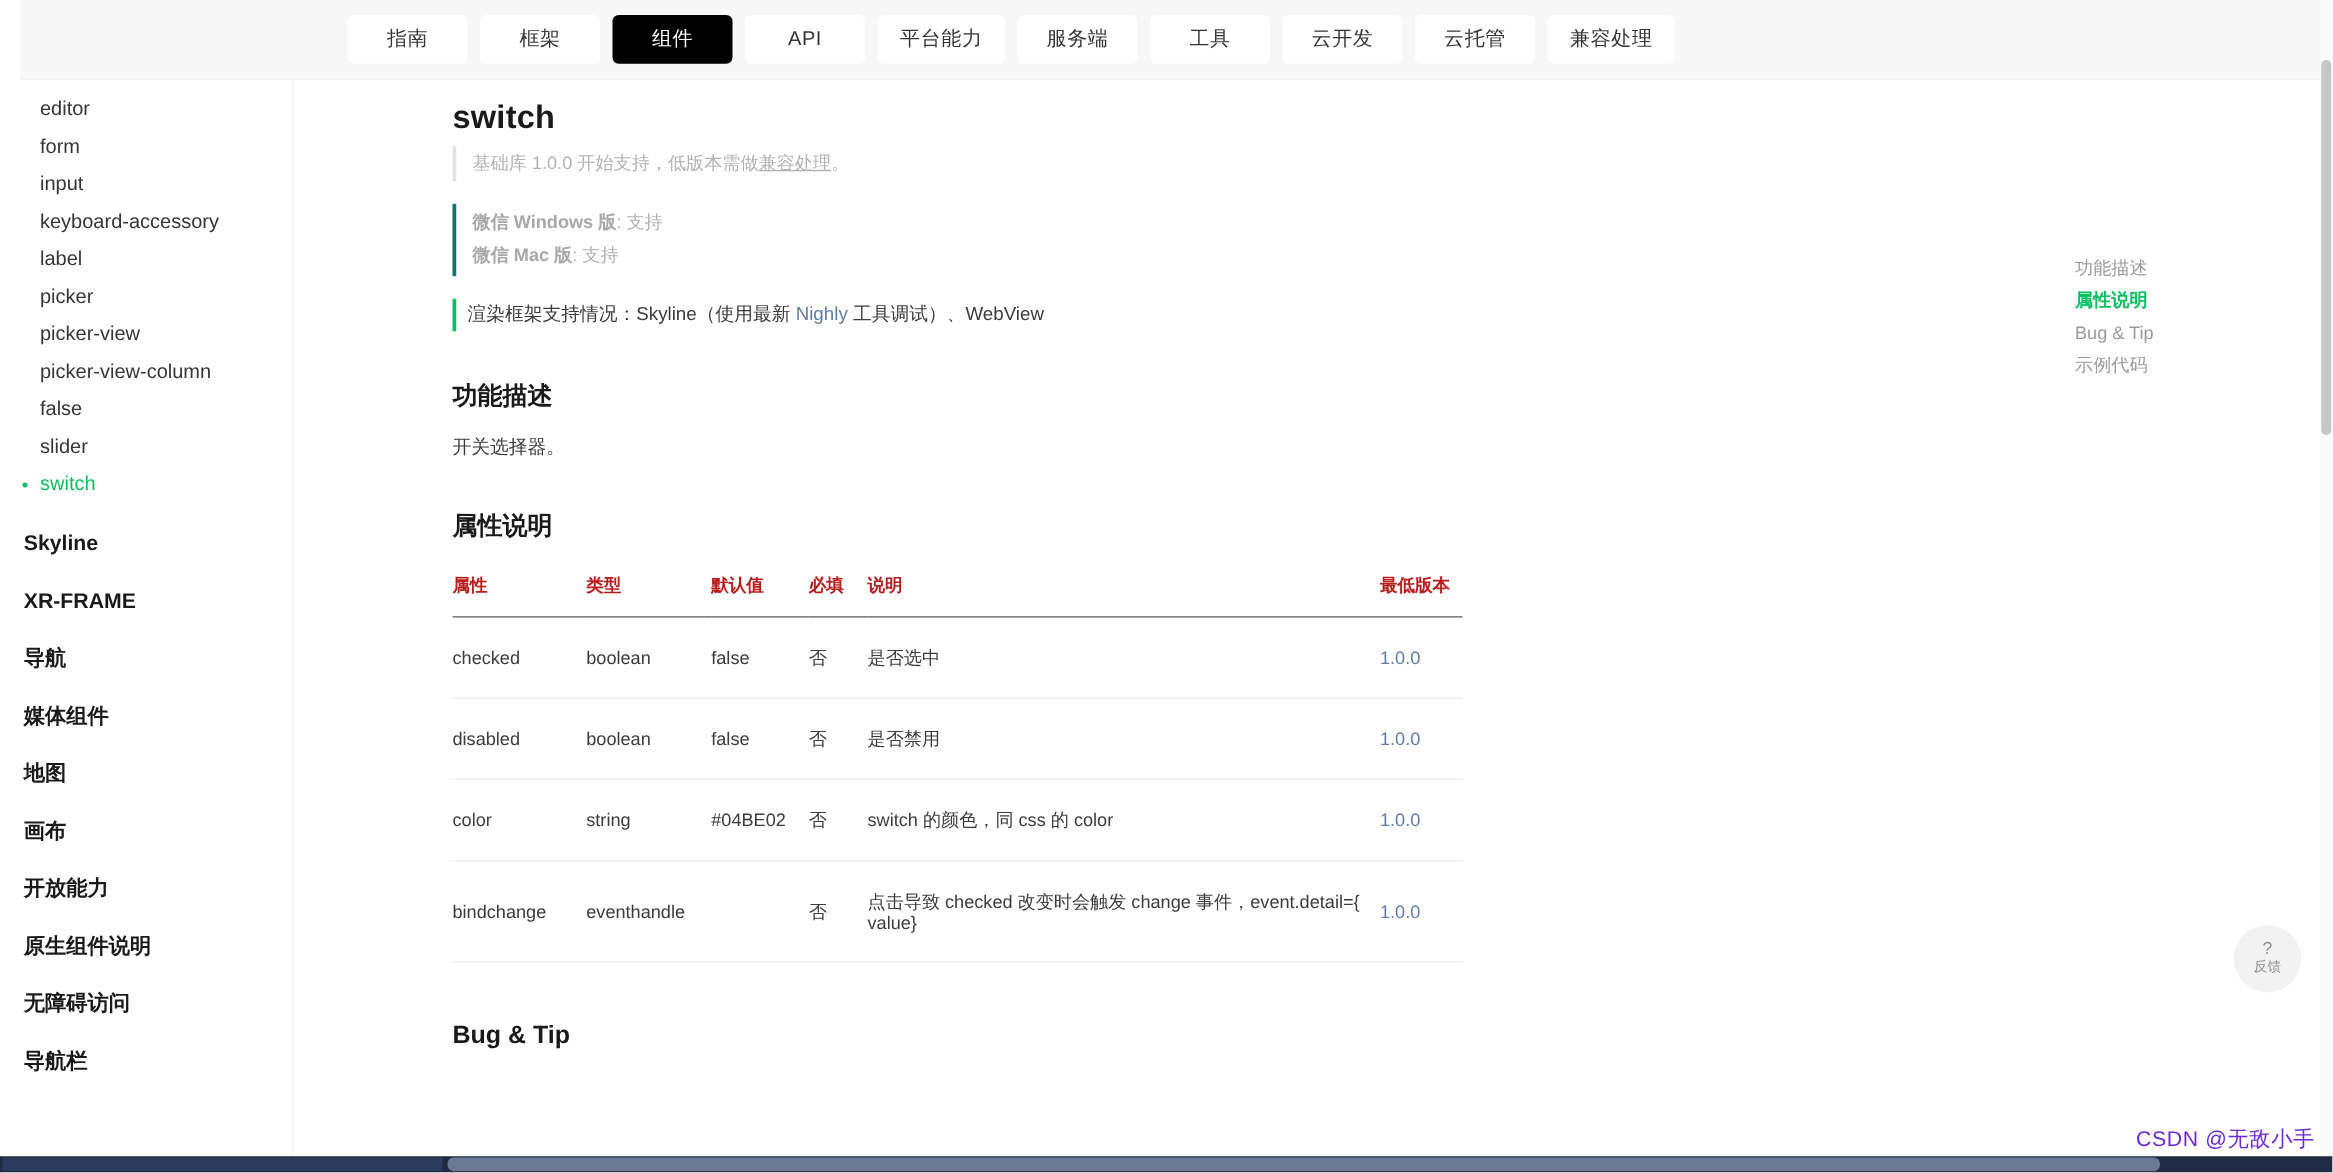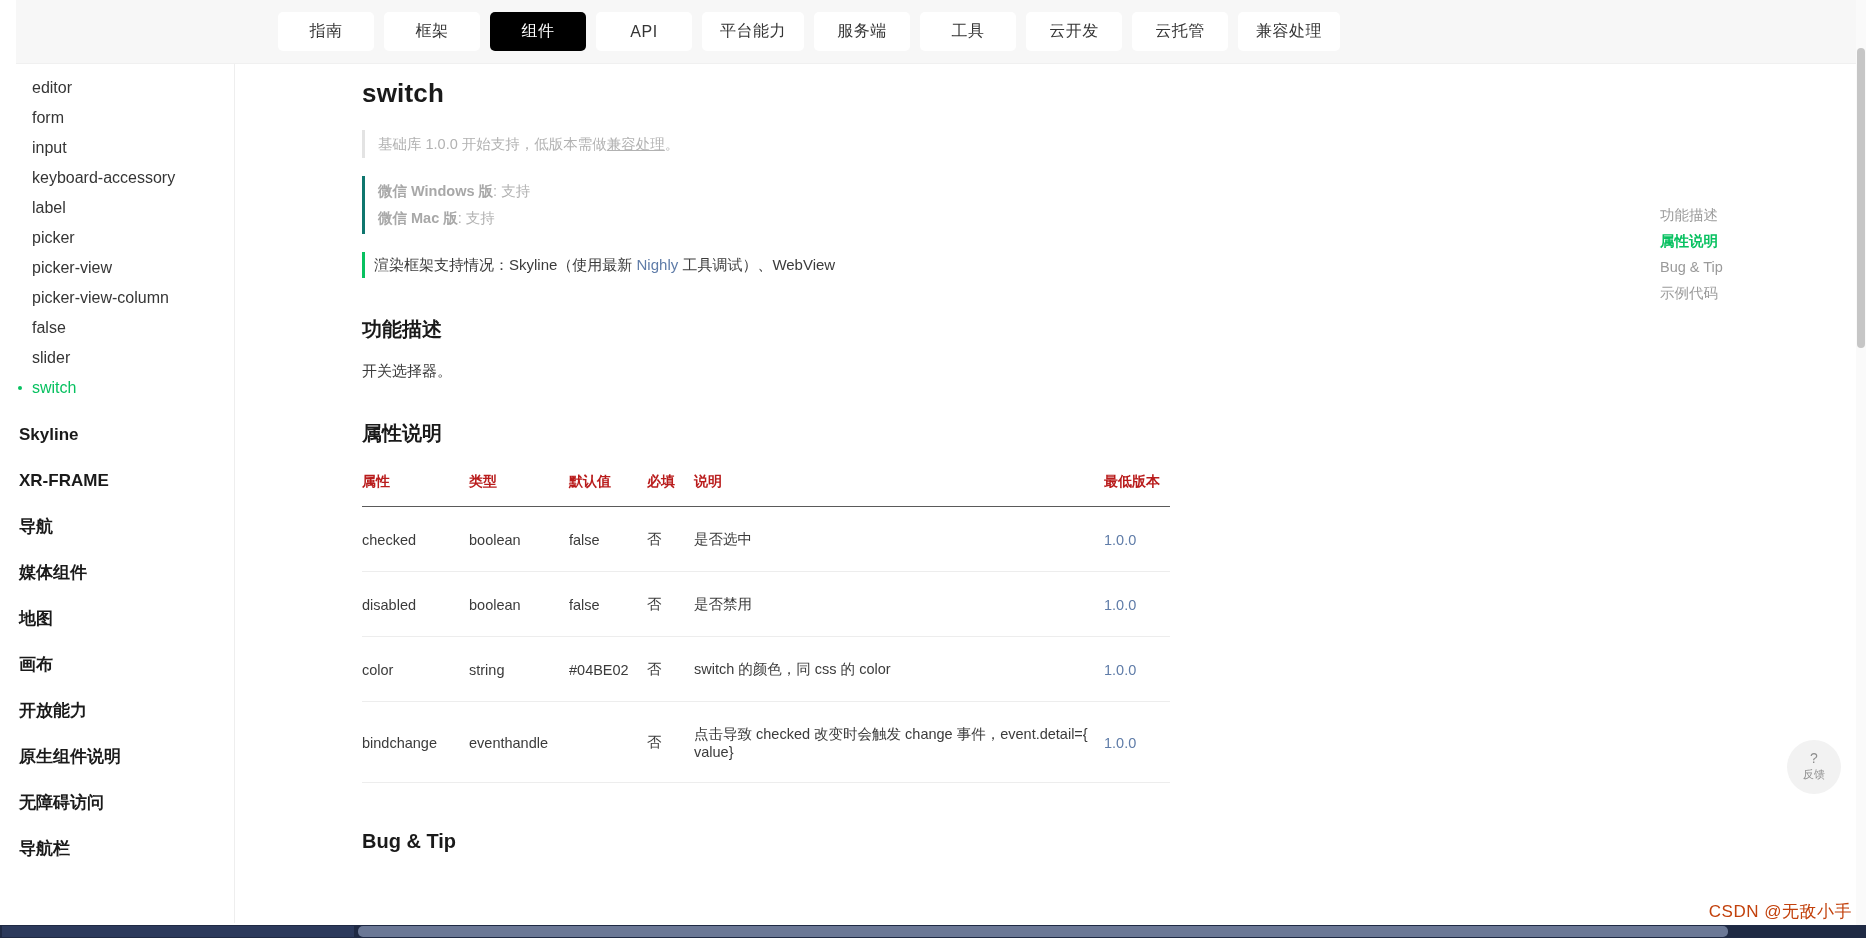--- a/index.html
+++ b/index.html
@@ -105,21 +105,21 @@
   h1.doc-title {
     font-size: 26px;
     font-weight: 700;
     color: #1a1a1a;
     margin-top: 14px;
     letter-spacing: 0.2px;
   }
   .notice {
     border-left: 3px solid #e3e3e3;
     padding: 3px 0 3px 13px;
-    margin-top: 21px;
+    margin-top: 8px;
     font-size: 14.5px;
     color: #b2b2b2;
     line-height: 22px;
   }
   .notice a { color: #b2b2b2; text-decoration: underline; }
   .notice-block {
     border-left: 3px solid #0f766e;
     padding: 2px 0 2px 13px;
     margin-top: 18px;
     font-size: 14.5px;
@@ -213,21 +213,21 @@
     color: #8e8e8e;
   }
   .feedback .q { font-size: 14px; line-height: 13px; }
   .feedback .t { font-size: 11px; line-height: 15px; margin-top: 2px; }
 
   
   .watermark {
     position: absolute;
     right: 14px; bottom: 15px;
     font-size: 17px;
-    color: #c2410c;
+    color: #6d28d9;
     letter-spacing: 0.5px;
   }
 
   
   .vscroll-track {
     position: absolute;
     top: 0; right: 0;
     width: 10px; height: 925px;
     background: #fafafa;
   }

